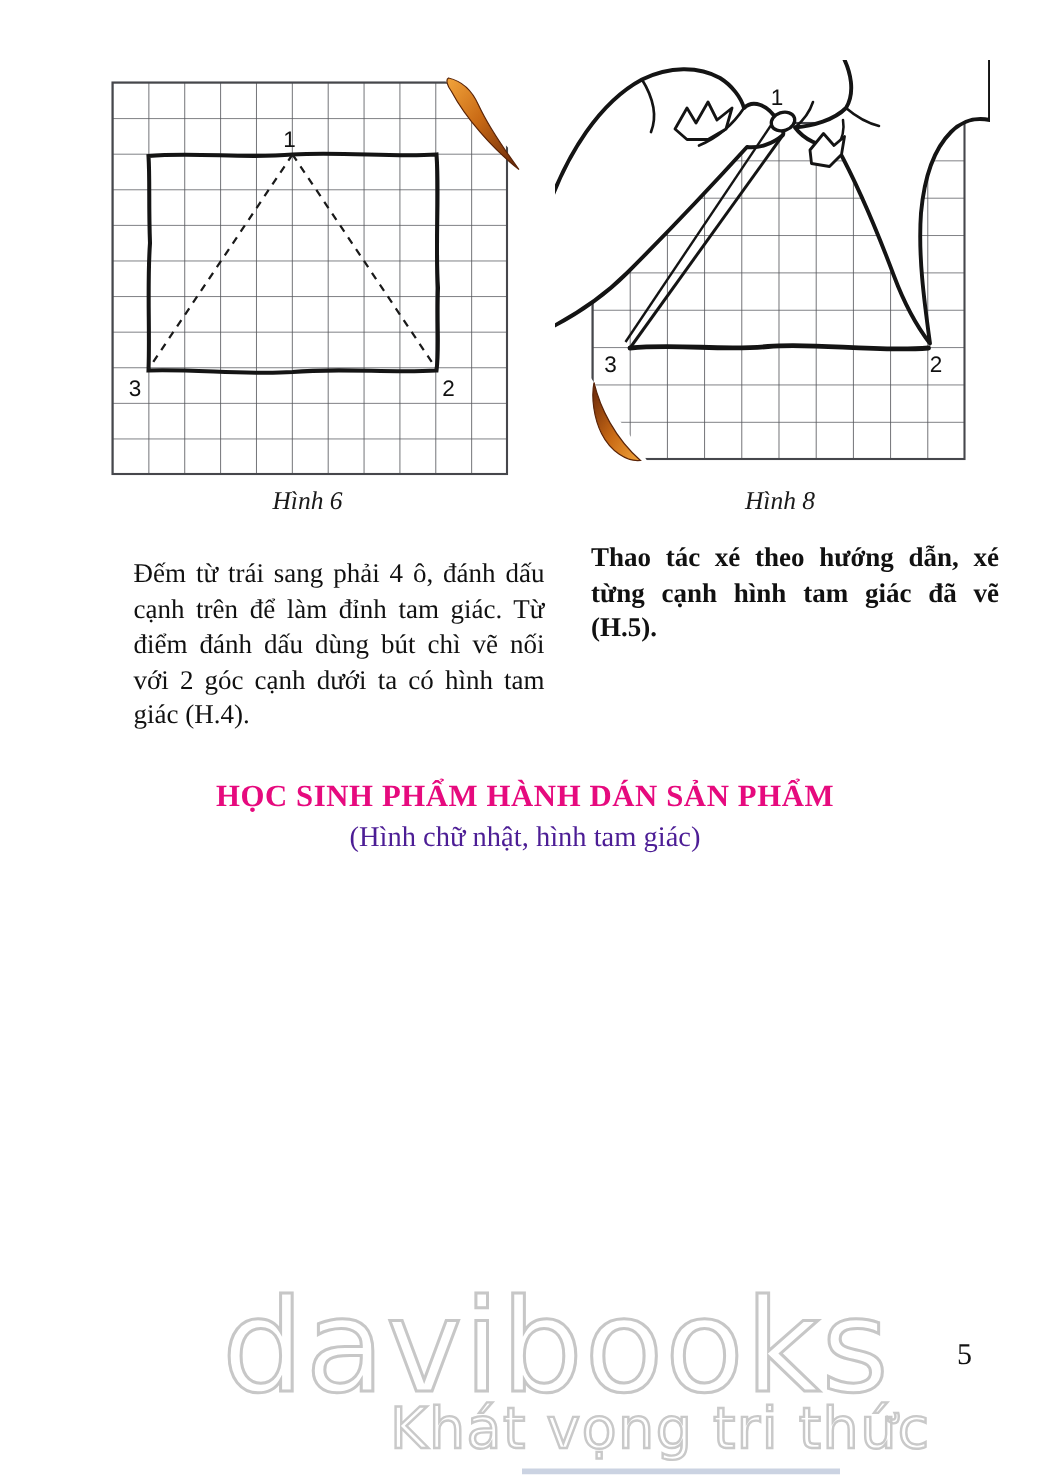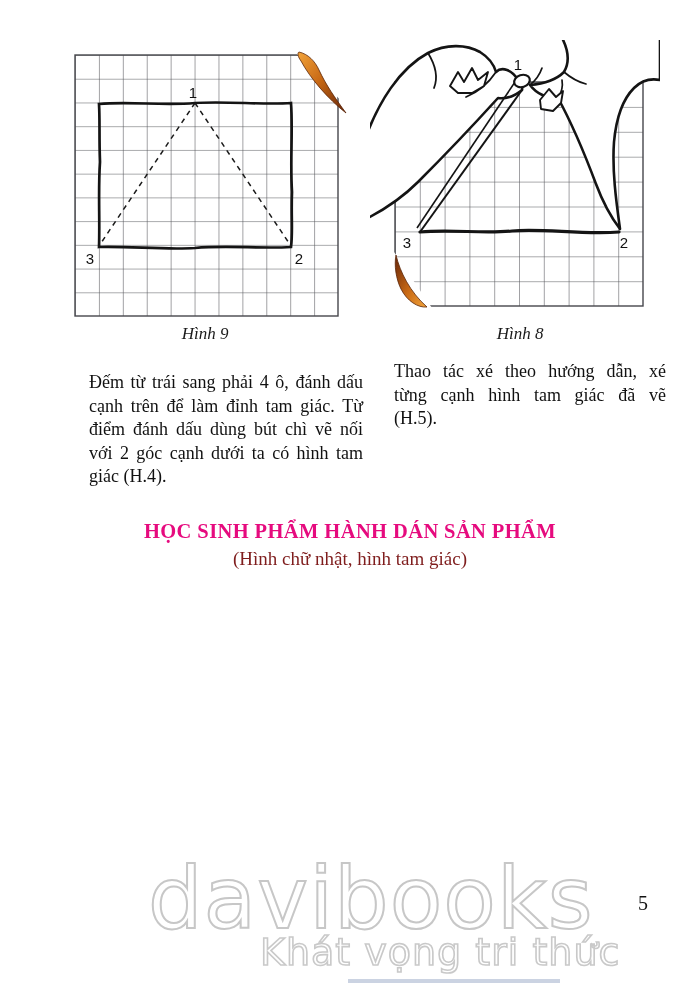--- a/index.html
+++ b/index.html
@@ -20,21 +20,21 @@
   }
   .para-left{left:78px;width:274px;}
   .para-right{left:394px;width:272px;word-spacing:3px;}
   .heading{
     position:absolute;left:0;top:520px;width:700px;
     text-align:center;font-weight:bold;font-size:20.5px;
     letter-spacing:0.4px;
   }
   .subheading{
     position:absolute;left:0;top:548px;width:700px;
-    text-align:center;font-size:19px;color:#7f1d1d;
+    text-align:center;font-size:19px;color:#4c1d95;
   }
   .wm{
     position:absolute;color:transparent;
     font-family:"DejaVu Sans","Liberation Sans",sans-serif;
     -webkit-text-stroke:2px #c7c7c7;
     user-select:none;
   }
   .wm-brand{left:148px;top:848px;font-size:86px;letter-spacing:1px;}
   .wm-slogan{left:260px;top:930px;font-size:38px;-webkit-text-stroke:1.6px #c9c9c9;letter-spacing:1px;}
   .page-num{
@@ -128,25 +128,25 @@
   <ellipse cx="152" cy="41" rx="8" ry="6" transform="rotate(-18 152 41)" fill="#ffffff" stroke="#141414" stroke-width="2.2"></ellipse>
 
   <polygon points="24,212 24,268 62,268" fill="#ffffff"></polygon>
   <path d="M 26,215 C 30,232 40,252 57,267 C 48,268 37,261 31,249 C 26,239 24,225 26,215 Z" fill="url(#curl5)" stroke="#5a2408" stroke-width="0.8"></path>
 
   <text x="148" y="30" font-size="15" fill="#111" text-anchor="middle">1</text>
   <text x="37" y="208" font-size="15" fill="#111" text-anchor="middle">3</text>
   <text x="254" y="208" font-size="15" fill="#111" text-anchor="middle">2</text>
 </svg>
 
-<div class="caption" style="left:60px;width:290px;">Hình 9</div>
+<div class="caption" style="left:60px;width:290px;">Hình 6</div>
 <div class="caption" style="left:375px;width:290px;">Hình 8</div>
 
 <p class="para para-left" style="margin:11px;">Đếm từ trái sang phải 4 ô, đánh dấu cạnh trên để làm đỉnh tam giác. Từ điểm đánh dấu dùng bút chì vẽ nối với 2 góc cạnh dưới ta có hình tam giác (H.4).</p>
-<p class="para para-right" style="margin:0;">Thao tác xé theo hướng dẫn, xé từng cạnh hình tam giác đã vẽ (H.5).</p>
+<p class="para para-right" style="margin:0;font-weight:bold;">Thao tác xé theo hướng dẫn, xé từng cạnh hình tam giác đã vẽ (H.5).</p>
 
 <div class="heading" style="color: rgb(230, 10, 126);">HỌC SINH PHẨM HÀNH DÁN SẢN PHẨM</div>
 <div class="subheading">(Hình chữ nhật, hình tam giác)</div>
 
 <div class="wm wm-brand">davibooks</div>
 <div class="wm wm-slogan">Khát vọng tri thức</div>
 
 <div class="page-num">5</div>
 
 <div class="scan-artifact"></div>

